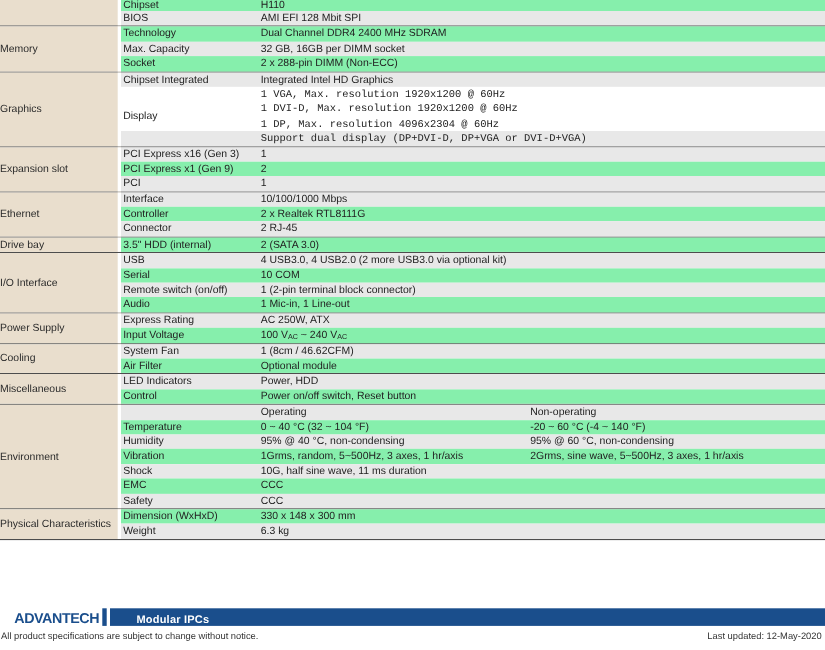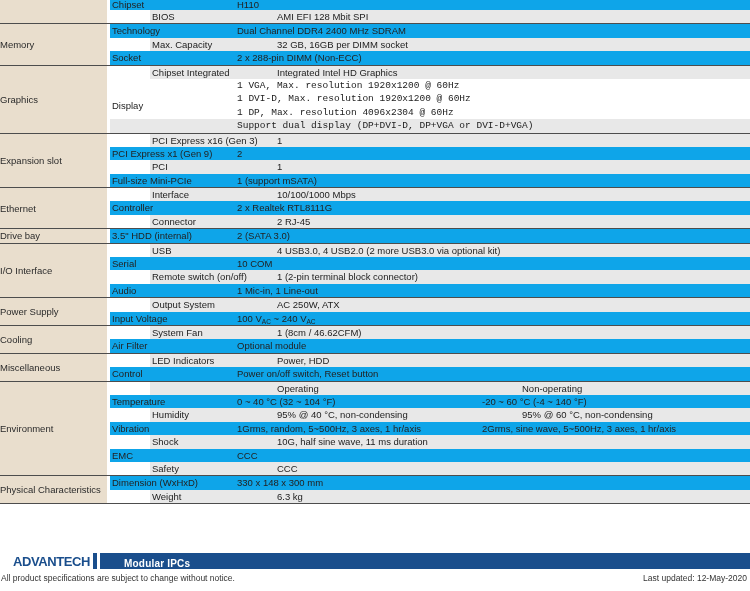--- a/index.html
+++ b/index.html
@@ -14,22 +14,22 @@
   .page{position:relative;width:750px;height:591px;overflow:hidden;background:#fff;}
 
   
   .spec-table{position:absolute;top:0;left:0;width:750px;border-bottom:1px solid var(--line);}
   .section{display:flex;border-top:1px solid var(--line);}
   .section:first-child{border-top:none;}
   .cat-cell{width:110px;flex:none;background:var(--beige);border-right:3px solid #fff;
             box-sizing:border-box;display:flex;align-items:center;}
   .cat-label{font-size:9.5px;line-height:11px;color:#2b2b2b;}
   .rows{flex:1;display:flex;flex-direction:column;min-width:0;}
-  .row{display:flex;height:13.4px;line-height:13.4px;background:#0ea5e9;font-size:9.5px;white-space:nowrap;}
-  .row.stripe{background:var(--stripe);margin-left:40px;}
+  .row{display:flex;height:13.4px;line-height:13.4px;background:#86efac;font-size:9.5px;white-space:nowrap;}
+  .row.stripe{background:var(--stripe);}
   .row.partial{height:10px;line-height:10.5px;}
   .sub-label{width:127px;flex:none;padding-left:2px;box-sizing:border-box;overflow:hidden;}
   .val{flex:1;min-width:0;}
   .val.fixed{flex:none;width:245px;}
   .val2{flex:1;min-width:0;}
   .row.multi{height:auto;}
   .row.multi .sub-label{display:flex;align-items:center;line-height:10px;}
   .stack{flex:1;display:flex;flex-direction:column;font-family:Liberation Mono, monospace;}
   .stack .line{height:13.4px;line-height:13.4px;}
   sub{font-size:6.5px;line-height:0;vertical-align:-1.5px;}
@@ -115,24 +115,20 @@
             <div class="val">1</div>
           </div>
           <div class="row">
             <div class="sub-label">PCI Express x1 (Gen 9)</div>
             <div class="val">2</div>
           </div>
           <div class="row stripe">
             <div class="sub-label">PCI</div>
             <div class="val">1</div>
           </div>
-          <div class="row">
-            <div class="sub-label">Full-size Mini-PCIe</div>
-            <div class="val">1 (support mSATA)</div>
-          </div>
         </div>
       </div>
       <div class="section">
         <div class="cat-cell">
           <div class="cat-label">Ethernet</div>
         </div>
         <div class="rows">
           <div class="row stripe">
             <div class="sub-label">Interface</div>
             <div class="val">10/100/1000 Mbps</div>
@@ -180,21 +176,21 @@
             <div class="val">1 Mic-in, 1 Line-out</div>
           </div>
         </div>
       </div>
       <div class="section">
         <div class="cat-cell">
           <div class="cat-label">Power Supply</div>
         </div>
         <div class="rows">
           <div class="row stripe">
-            <div class="sub-label">Output System</div>
+            <div class="sub-label">Express Rating</div>
             <div class="val">AC 250W, ATX</div>
           </div>
           <div class="row">
             <div class="sub-label">Input Voltage</div>
             <div class="val"><span>100 V</span><sub>AC</sub><span> ~ 240 V</span><sub>AC</sub></div>
           </div>
         </div>
       </div>
       <div class="section">
         <div class="cat-cell">

